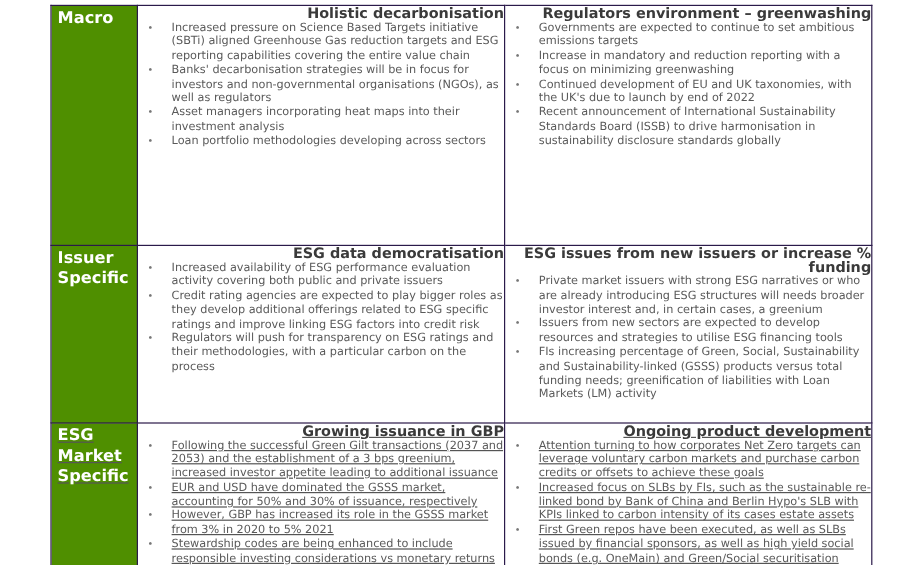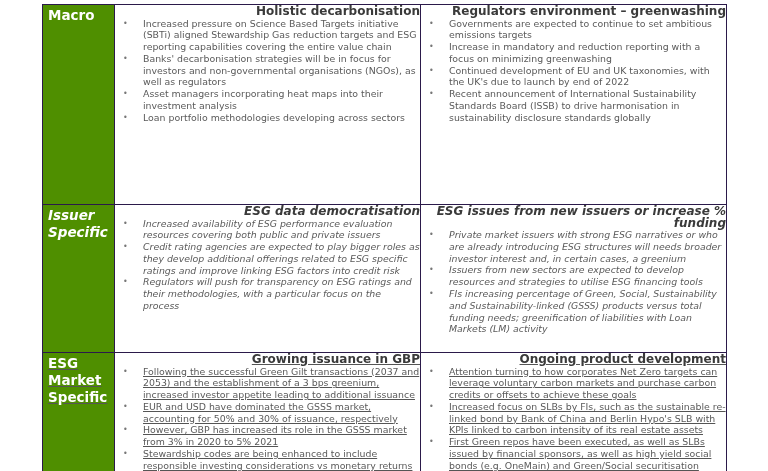--- a/index.html
+++ b/index.html
@@ -8,57 +8,57 @@
   table.grid { position:absolute; left:42px; top:4px; width:685px; height:463px;
                border-collapse:collapse; table-layout:fixed; }
   table.grid td { border:1px solid #2b1a4a; vertical-align:top; padding:0; }
   td.label { width:66px; background:#4f8f00; color:#ffffff; font-weight:bold;
              font-size:13.5px; line-height:17px; padding:2px 0 0 5px !important; }
   td.cell { padding:0 0 0 3px !important; }
   .heading { font-weight:bold; color:#3a3a3a; font-size:12px; line-height:11.5px; margin-top:1px;text-align:right; }
   ul { list-style:none; margin:0; padding:0; }
   li { position:relative; padding-left:25px; font-size:9.4px; line-height:11.8px; color:#5a5a5a; }
   li .bullet { position:absolute; left:5px; top:0; font-size:8px; color:#777; }
-  tr.r1 { height:200px;margin-left:44px; } tr.r2 { height:148px;font-style:italic; } tr.r3 { height:158px;text-decoration:underline; }
+  tr.r1 { height:200px;margin-left:44px; } tr.r2 { height:148px; } tr.r3 { height:158px;text-decoration:underline; }
   td.c2 { width:302px; }
 </style>
 </head>
 <body>
 
 <table class="grid">
   <tbody>
       <tr class="r1">
     <td class="label">Macro</td>
     <td class="cell c2">
       <div class="heading">Holistic decarbonisation</div>
       <ul>
-        <li><span class="bullet">•</span><span>Increased pressure on Science Based Targets initiative (SBTi) aligned Stewardship Gas reduction targets and ESG reporting capabilities covering the entire value chain</span></li>
+        <li><span class="bullet">•</span><span>Increased pressure on Science Based Targets initiative (SBTi) aligned Greenhouse Gas reduction targets and ESG reporting capabilities covering the entire value chain</span></li>
         <li><span class="bullet">•</span><span>Banks' decarbonisation strategies will be in focus for investors and non-governmental organisations (NGOs), as well as regulators</span></li>
         <li><span class="bullet">•</span><span>Asset managers incorporating heat maps into their investment analysis</span></li>
         <li><span class="bullet">•</span><span>Loan portfolio methodologies developing across sectors</span></li>
       </ul>
     </td>
     <td class="cell">
       <div class="heading">Regulators environment – greenwashing</div>
       <ul>
         <li><span class="bullet">•</span><span>Governments are expected to continue to set ambitious emissions targets</span></li>
         <li><span class="bullet">•</span><span>Increase in mandatory and reduction reporting with a focus on minimizing greenwashing</span></li>
         <li><span class="bullet">•</span><span>Continued development of EU and UK taxonomies, with the UK's due to launch by end of 2022</span></li>
         <li><span class="bullet">•</span><span>Recent announcement of International Sustainability Standards Board (ISSB) to drive harmonisation in sustainability disclosure standards globally</span></li>
       </ul>
     </td>
   </tr>
   <tr class="r2">
     <td class="label">Issuer Specific</td>
     <td class="cell c2">
       <div class="heading">ESG data democratisation</div>
       <ul>
-        <li><span class="bullet">•</span><span>Increased availability of ESG performance evaluation resources covering both public and private issuers</span></li>
+        <li><span class="bullet">•</span><span>Increased availability of ESG performance evaluation activity covering both public and private issuers</span></li>
         <li><span class="bullet">•</span><span>Credit rating agencies are expected to play bigger roles as they develop additional offerings related to ESG specific ratings and improve linking ESG factors into credit risk</span></li>
-        <li><span class="bullet">•</span><span>Regulators will push for transparency on ESG ratings and their methodologies, with a particular focus on the process</span></li>
+        <li><span class="bullet">•</span><span>Regulators will push for transparency on ESG ratings and their methodologies, with a particular carbon on the process</span></li>
       </ul>
     </td>
     <td class="cell">
       <div class="heading">ESG issues from new issuers or increase % funding</div>
       <ul>
         <li><span class="bullet">•</span><span>Private market issuers with strong ESG narratives or who are already introducing ESG structures will needs broader investor interest and, in certain cases, a greenium</span></li>
         <li><span class="bullet">•</span><span>Issuers from new sectors are expected to develop resources and strategies to utilise ESG financing tools</span></li>
         <li><span class="bullet">•</span><span>FIs increasing percentage of Green, Social, Sustainability and Sustainability-linked (GSSS) products versus total funding needs; greenification of liabilities with Loan Markets (LM) activity</span></li>
       </ul>
     </td>
@@ -71,19 +71,19 @@
         <li><span class="bullet">•</span><span>Following the successful Green Gilt transactions (2037 and 2053) and the establishment of a 3 bps greenium, increased investor appetite leading to additional issuance</span></li>
         <li><span class="bullet">•</span><span>EUR and USD have dominated the GSSS market, accounting for 50% and 30% of issuance, respectively</span></li>
         <li><span class="bullet">•</span><span>However, GBP has increased its role in the GSSS market from 3% in 2020 to 5% 2021</span></li>
         <li><span class="bullet">•</span><span>Stewardship codes are being enhanced to include responsible investing considerations vs monetary returns</span></li>
       </ul>
     </td>
     <td class="cell">
       <div class="heading">Ongoing product development</div>
       <ul>
         <li><span class="bullet">•</span><span>Attention turning to how corporates Net Zero targets can leverage voluntary carbon markets and purchase carbon credits or offsets to achieve these goals</span></li>
-        <li><span class="bullet">•</span><span>Increased focus on SLBs by FIs, such as the sustainable re-linked bond by Bank of China and Berlin Hypo's SLB with KPIs linked to carbon intensity of its real estate assets</span></li>
+        <li><span class="bullet">•</span><span>Increased focus on SLBs by FIs, such as the sustainable re-linked bond by Bank of China and Berlin Hypo's SLB with KPIs linked to carbon intensity of its cases estate assets</span></li>
         <li><span class="bullet">•</span><span>First Green repos have been executed, as well as SLBs issued by financial sponsors, as well as high yield social bonds (e.g. OneMain) and Green/Social securitisation</span></li>
       </ul>
     </td>
   </tr>
 </tbody>
   </table>
 
 </body></html>

